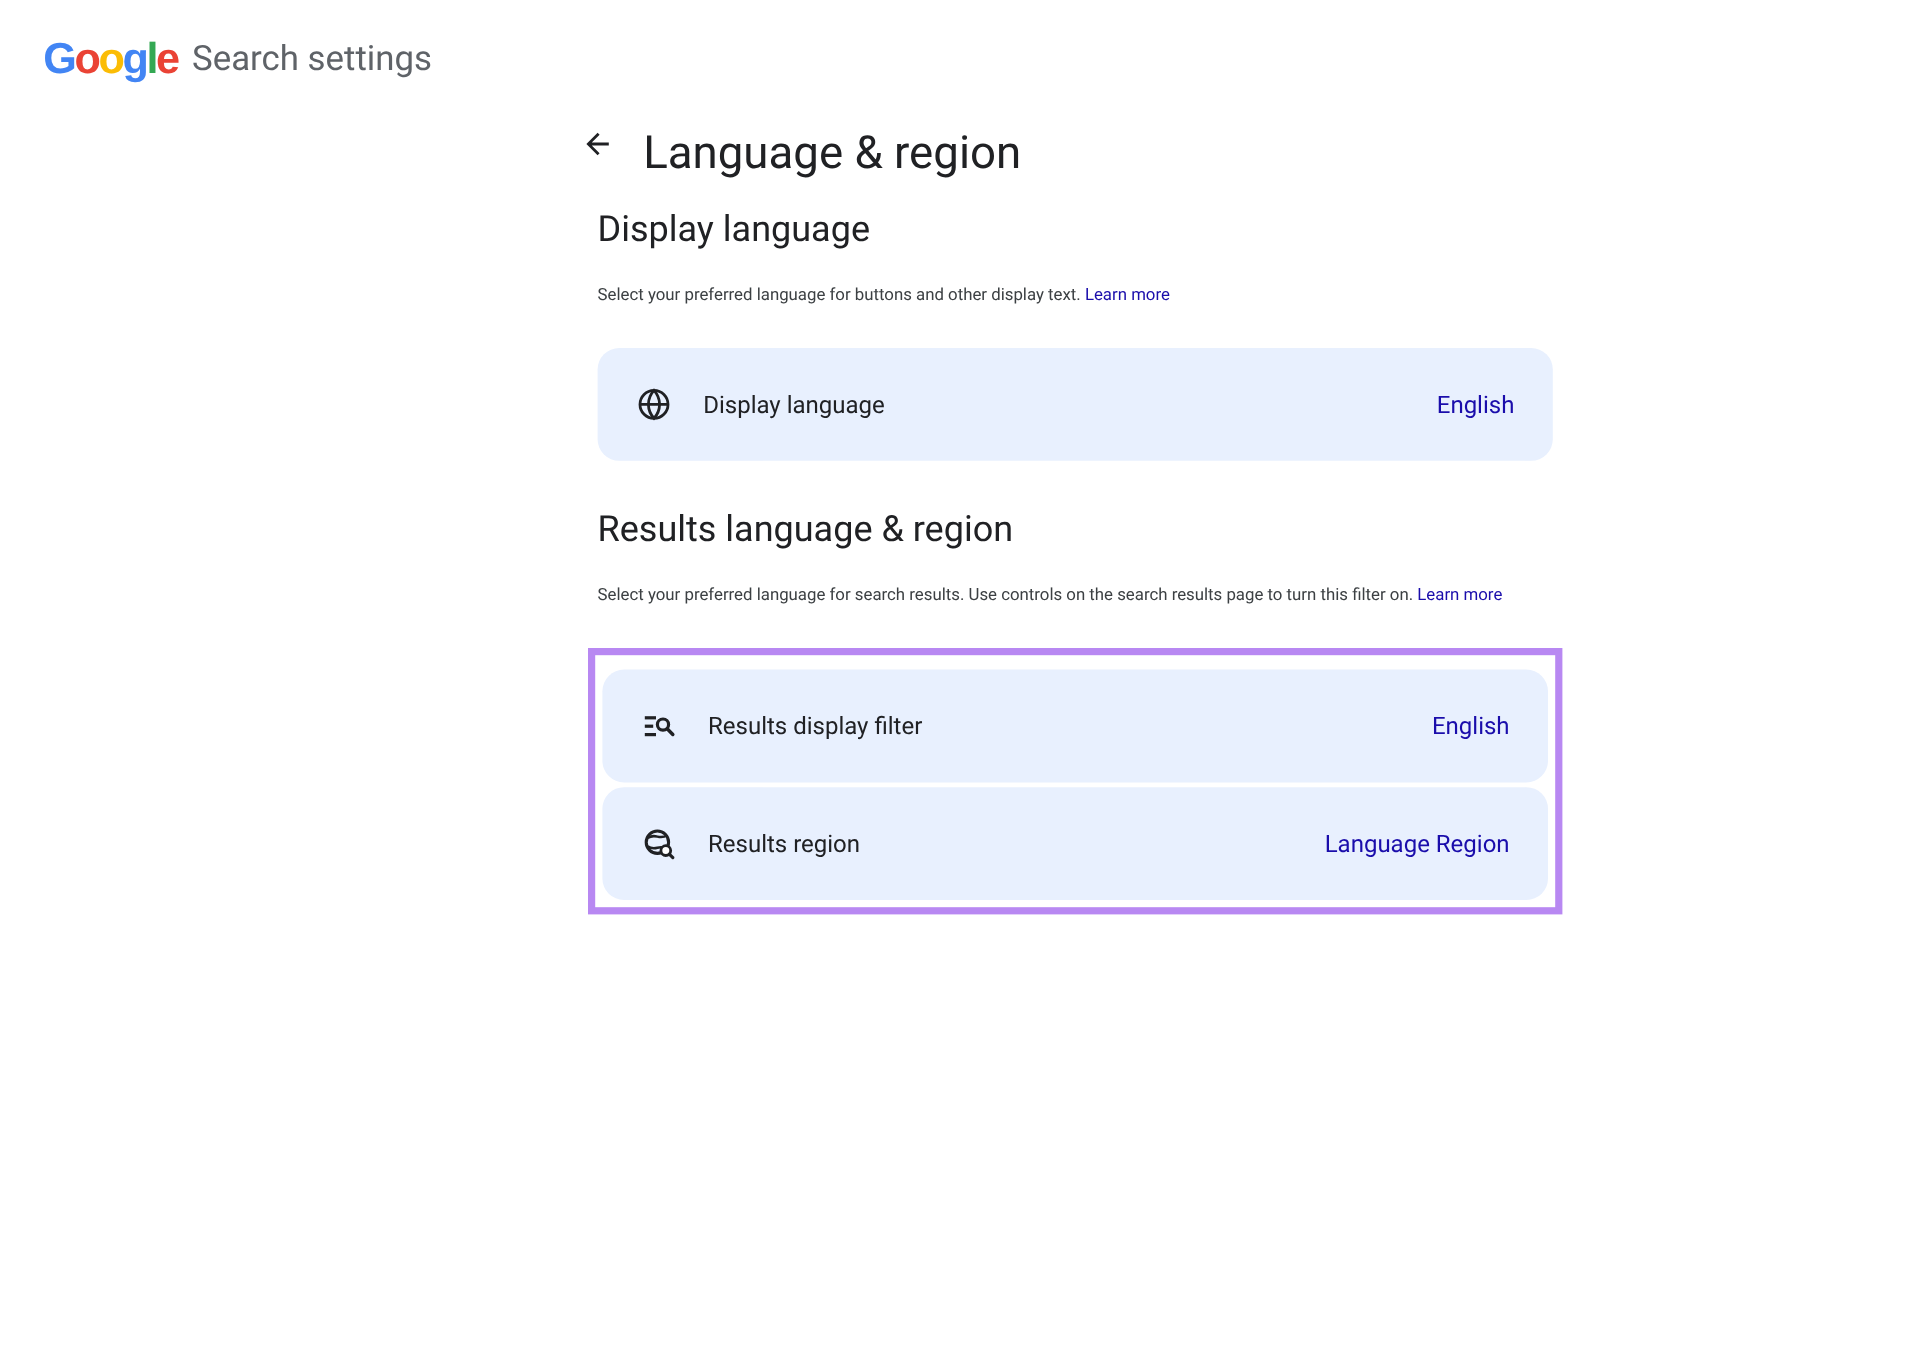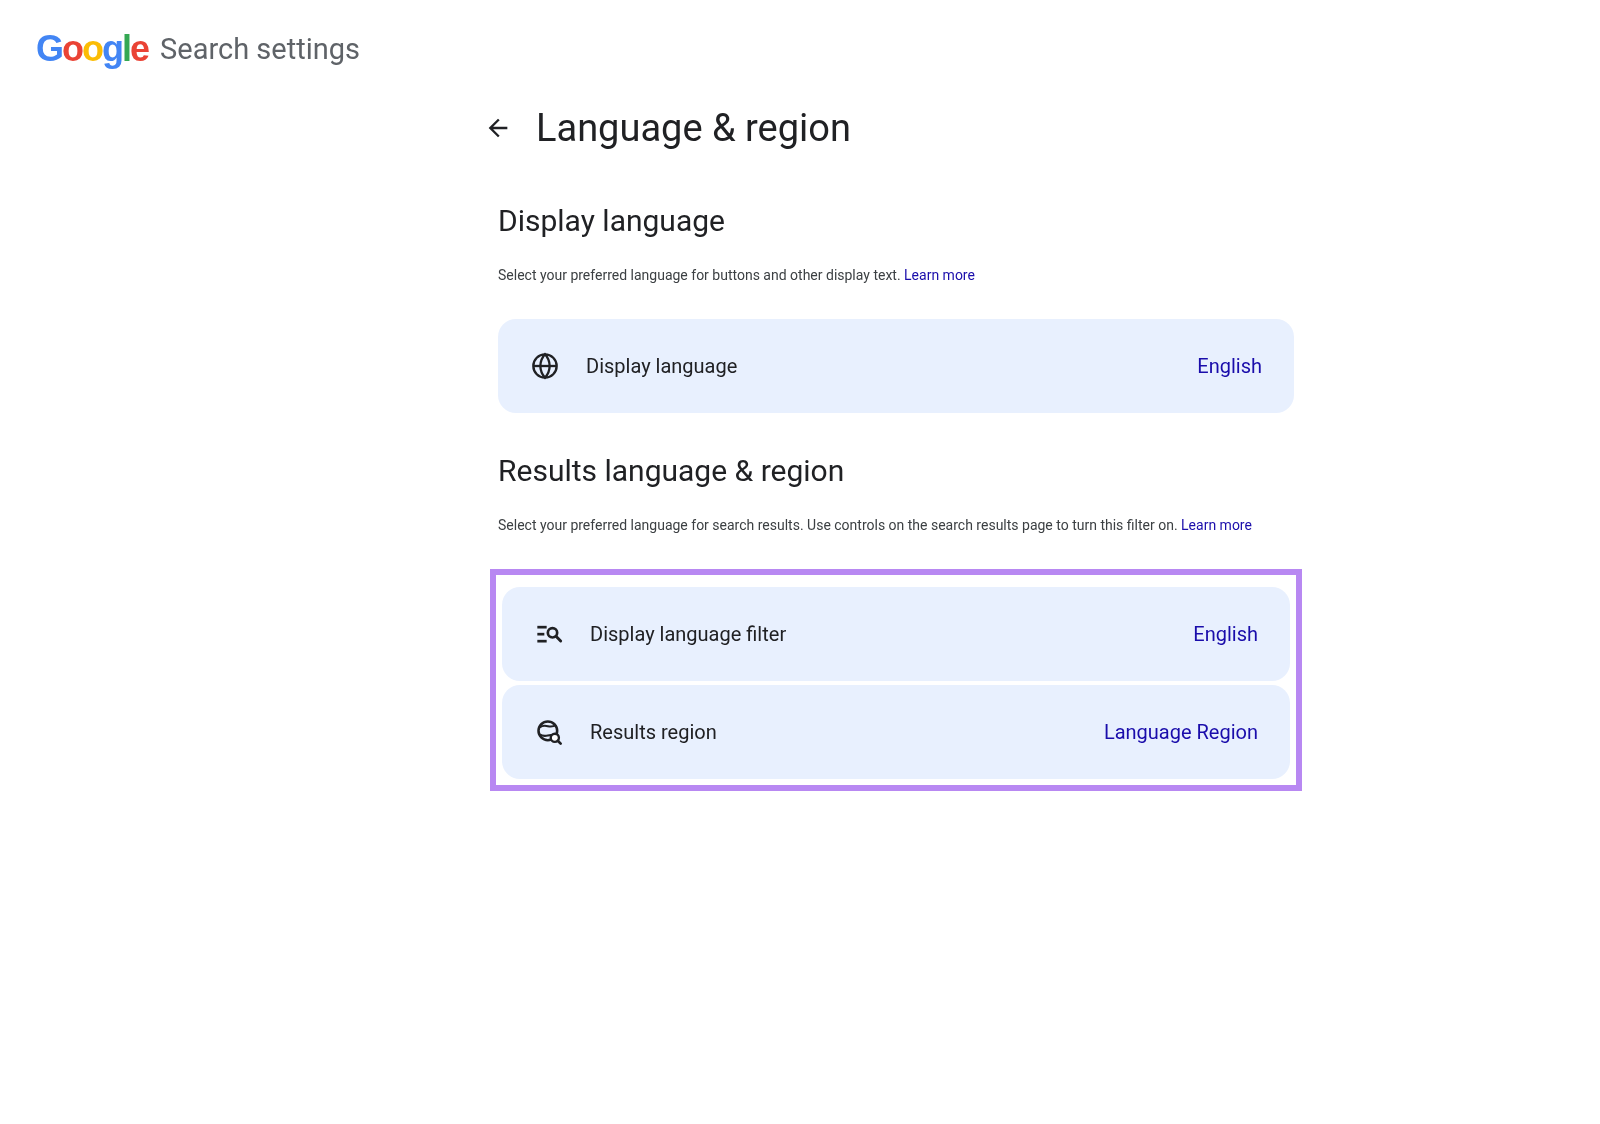--- a/index.html
+++ b/index.html
@@ -38,23 +38,23 @@
       font-weight: 400;
       text-align: right;
     }
     .main {
       margin-left: 484px;
       width: 810px;
       padding-top: 8px;
     }
     .page-header {
       display: flex;
-      align-items: center;
+      align-items: flex-start;
       gap: 24px;
-      margin-bottom: 53px;
+      margin-bottom: 24px;
     }
     .back-arrow {
       width: 28px;
       height: 28px;
       display: flex;
       align-items: center;
       justify-content: center;
       cursor: pointer;
     }
     .page-title {
@@ -175,21 +175,21 @@
       <div class="settings-card">
         <div class="settings-card-icon">
           <svg width="28" height="28" viewBox="0 0 24 24" fill="#202124">
             <rect x="2" y="5" width="8" height="2.3"></rect>
             <rect x="2" y="11" width="6" height="2.3"></rect>
             <rect x="2" y="17" width="8" height="2.3"></rect>
             <circle cx="15" cy="11" r="4" fill="none" stroke="#202124" stroke-width="2.3"></circle>
             <line x1="18" y1="14" x2="22" y2="18" stroke="#202124" stroke-width="2.5" stroke-linecap="round"></line>
           </svg>
         </div>
-        <span class="settings-card-label">Display language filter</span>
+        <span class="settings-card-label">Results display filter</span>
         <span class="settings-card-value">English</span>
       </div>
 
       <div class="settings-card">
         <div class="settings-card-icon">
           <svg width="28" height="28" viewBox="0 0 24 24" fill="#202124">
             <path d="M12 2C6.48 2 2 6.48 2 12c0 4.84 3.44 8.87 8 9.8V19c-2.5-.8-4.5-2.8-5.3-5.3.5-.2 1.1-.3 1.8-.4.1 1 .3 1.9.6 2.7.4-.1.9-.1 1.4-.1.2 0 .3 0 .5 0V13H6.1c0-.3 0-.7.1-1h2.8V9c-.5 0-1 0-1.4-.1-.3.8-.5 1.7-.6 2.7-.7-.1-1.3-.2-1.8-.4C6 8.8 8 6.8 10.5 6V4.2C6 5.1 2.6 9.2 2.6 14h-.5c0-.7 0-1.3.1-2 .5-4.6 4.1-8.3 8.8-8.8C11.3 3.1 12 3 12 3c5.5 0 10 4.5 10 10 0 .7-.1 1.3-.2 2h-2.1c.2-.6.3-1.3.3-2 0-3.9-2.8-7.2-6.5-7.9V7c.5 0 1 0 1.4.1.3-.8.5-1.7.6-2.7.7.1 1.3.2 1.8.4-.8-2.5-2.8-4.5-5.3-5.3V2z" fill="none"></path>
             <circle cx="11" cy="11" r="8" fill="none" stroke="#202124" stroke-width="2.2"></circle>
             <path d="M4 8 Q 7 6, 11 7 Q 15 8, 18 6" fill="none" stroke="#202124" stroke-width="1.8"></path>
             <path d="M4 14 Q 7 16, 11 15 Q 15 14, 18 16" fill="none" stroke="#202124" stroke-width="1.8"></path>

